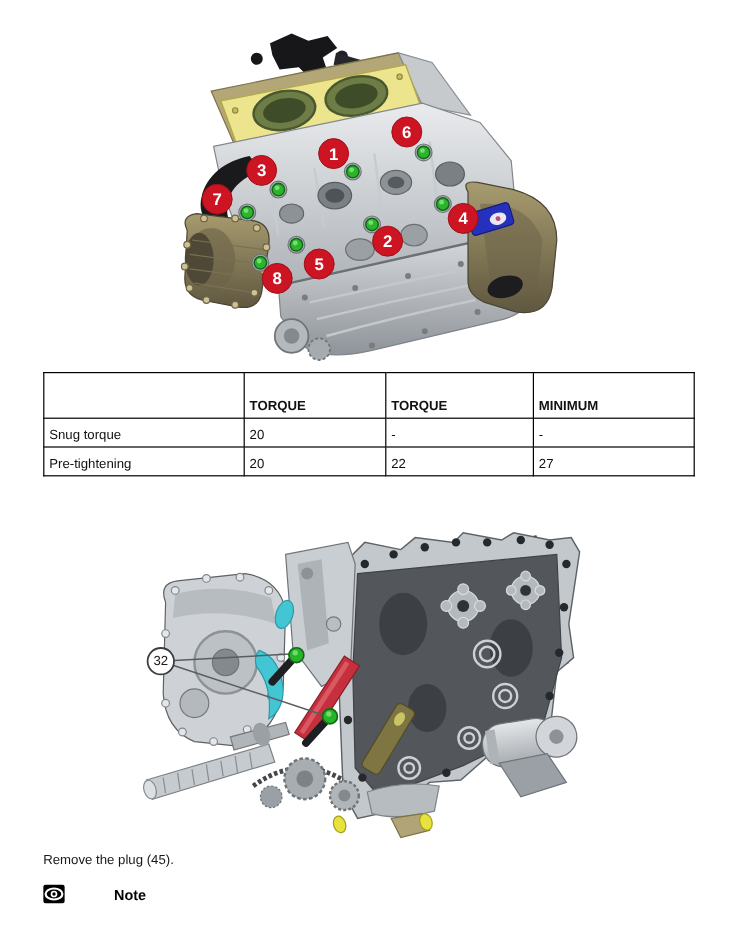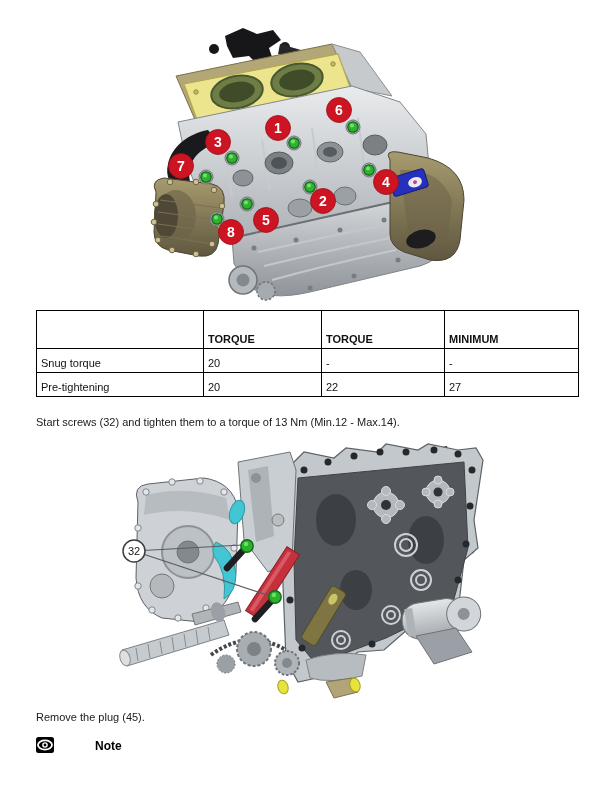--- a/index.html
+++ b/index.html
@@ -239,21 +239,20 @@
         </tr>
         <tr>
           <td>Pre-tightening</td>
           <td>20</td>
           <td>22</td>
           <td>27</td>
         </tr>
       </tbody>
   </table>
 
-  <div class="para" id="para1">Start screws (32) and tighten them to a torque of 13 Nm (Min.12 - Max.14).</div>
 
   <div class="fig" style="left:96px;top:440px;">
     <svg width="395" height="265" viewBox="110 440 395 265">
       <defs>
         <linearGradient id="g2-metal" x1="0" y1="0" x2="0" y2="1">
           <stop offset="0" stop-color="#e4e7e9"></stop>
             <stop offset="1" stop-color="#a4a9ae"></stop>
         </linearGradient>
       </defs>
 

